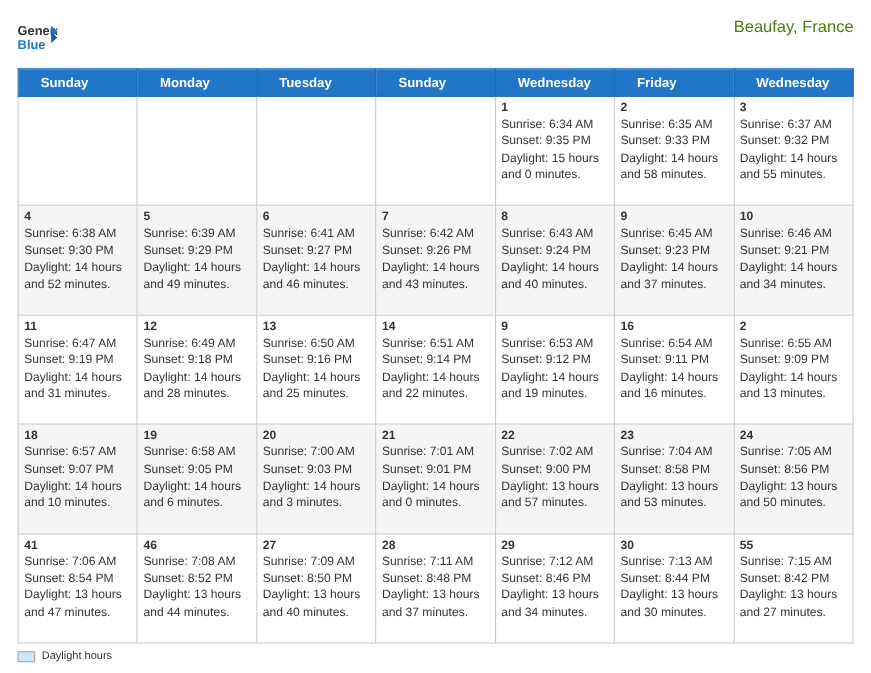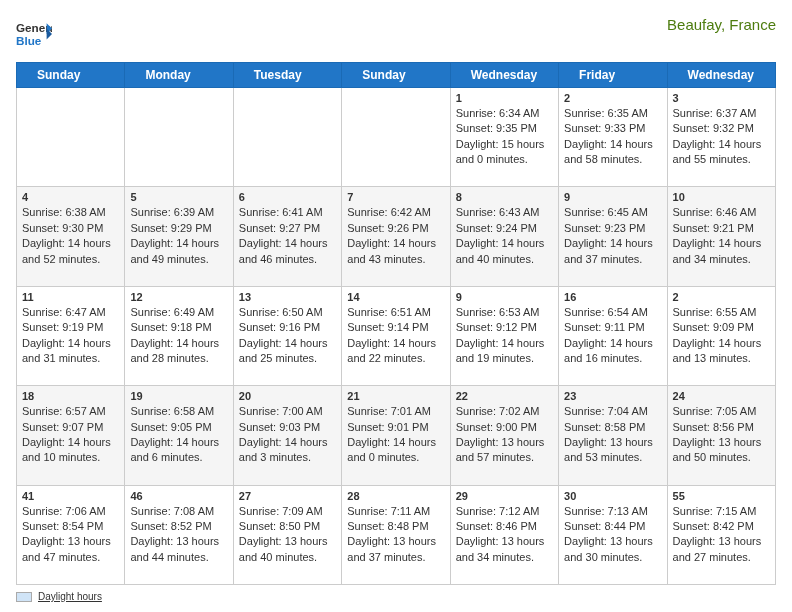--- a/index.html
+++ b/index.html
@@ -86,21 +86,20 @@
       line-height: 1.4;
       font-size: 11px;
     }
     .legend {
       display: flex;
       align-items: flex-end;
       gap: 6px;
       margin-top: 6px;
       font-size: 10px;
       color: #333;
-      text-decoration: underline;
     }
     .legend-box {
       width: 16px;
       height: 10px;
       background: #d0e4f7;
       border: 1px solid #aaa;
     }
   </style>
 </head>
 <body>

